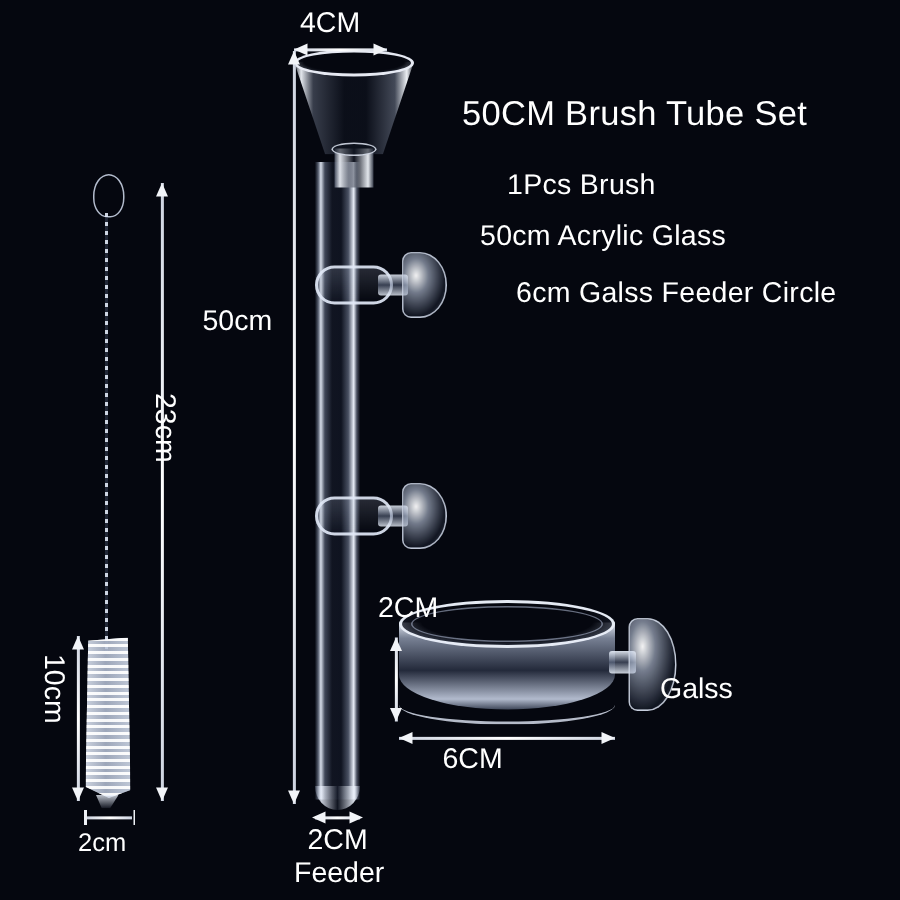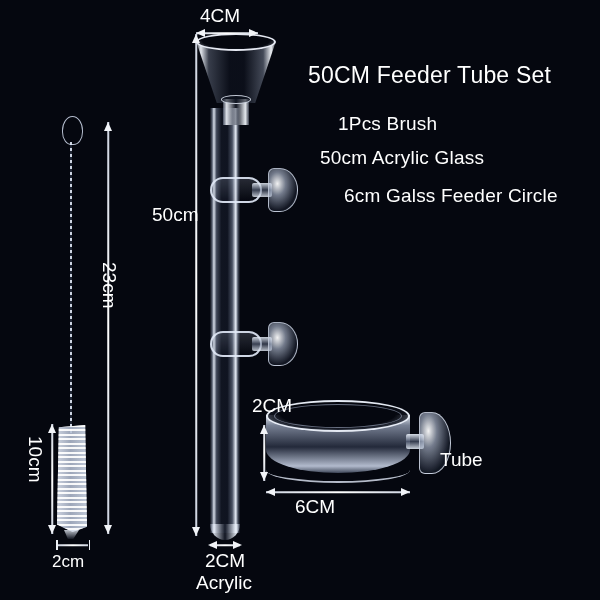--- a/index.html
+++ b/index.html
@@ -213,40 +213,40 @@
       <div class="head l"></div>
       <div class="head r"></div>
   </div>
   <div class="lbl dim" style="left:200px;top:6px;">4CM</div>
 
   <div class="varrow" style="left:190px;top:34px;width:12px;height:502px;">
     <div class="bar"></div>
       <div class="head u"></div>
       <div class="head d"></div>
   </div>
-  <div class="lbl dim" style="left:152px;top:205px;">50cm</div>
+  <div class="lbl dim" style="left:135px;top:205px;">50cm</div>
 
   <div class="clamp" style="left:196px;top:168px;">
     <div class="cl-ring"></div>
       <div class="cl-stem"></div>
       <div class="cl-cup"></div>
   </div>
   <div class="clamp" style="left:196px;top:322px;">
     <div class="cl-ring"></div>
       <div class="cl-stem"></div>
       <div class="cl-cup"></div>
   </div>
 
   <div class="harrow" style="left:208px;top:540px;width:34px;height:10px;">
     <div class="bar" style="left:2px;width:30px;"></div>
     <div class="head l"></div>
       <div class="head r"></div>
   </div>
   <div class="lbl dim" style="left:205px;top:551px;">2CM</div>
-  <div class="lbl dim" style="left:196px;top:573px;">Acrylic</div>
+  <div class="lbl dim" style="left:196px;top:573px;">Feeder</div>
 
   <div id="dish">
     <div class="dish-body"></div>
     <div class="dish-bot"></div>
     <div class="dish-top"></div>
     <div class="dish-inner"></div>
     <div class="dish-stem"></div>
     <div class="dish-cup"></div>
   </div>
 
@@ -257,20 +257,20 @@
   </div>
   <div class="lbl dim" style="left:252px;top:396px;">2CM</div>
 
   <div class="harrow" style="left:266px;top:487px;width:144px;height:10px;">
     <div class="bar"></div>
       <div class="head l"></div>
       <div class="head r"></div>
   </div>
   <div class="lbl dim" style="left:295px;top:497px;">6CM</div>
 
-  <div class="lbl dim" style="left:440px;top:450px;">Tube</div>
-
-  <div class="lbl title" style="left:308px;top:64px;">50CM  Feeder Tube Set</div>
+  <div class="lbl dim" style="left:440px;top:450px;">Galss</div>
+
+  <div class="lbl title" style="left:308px;top:64px;">50CM  Brush Tube Set</div>
   <div class="lbl spec" style="left:338px;top:114px;">1Pcs Brush</div>
   <div class="lbl spec" style="left:320px;top:148px;">50cm Acrylic Glass</div>
   <div class="lbl spec" style="left:320px;top:186px;margin-left:24px;">6cm Galss Feeder Circle</div>
 
 </div>
 
 </body></html>

